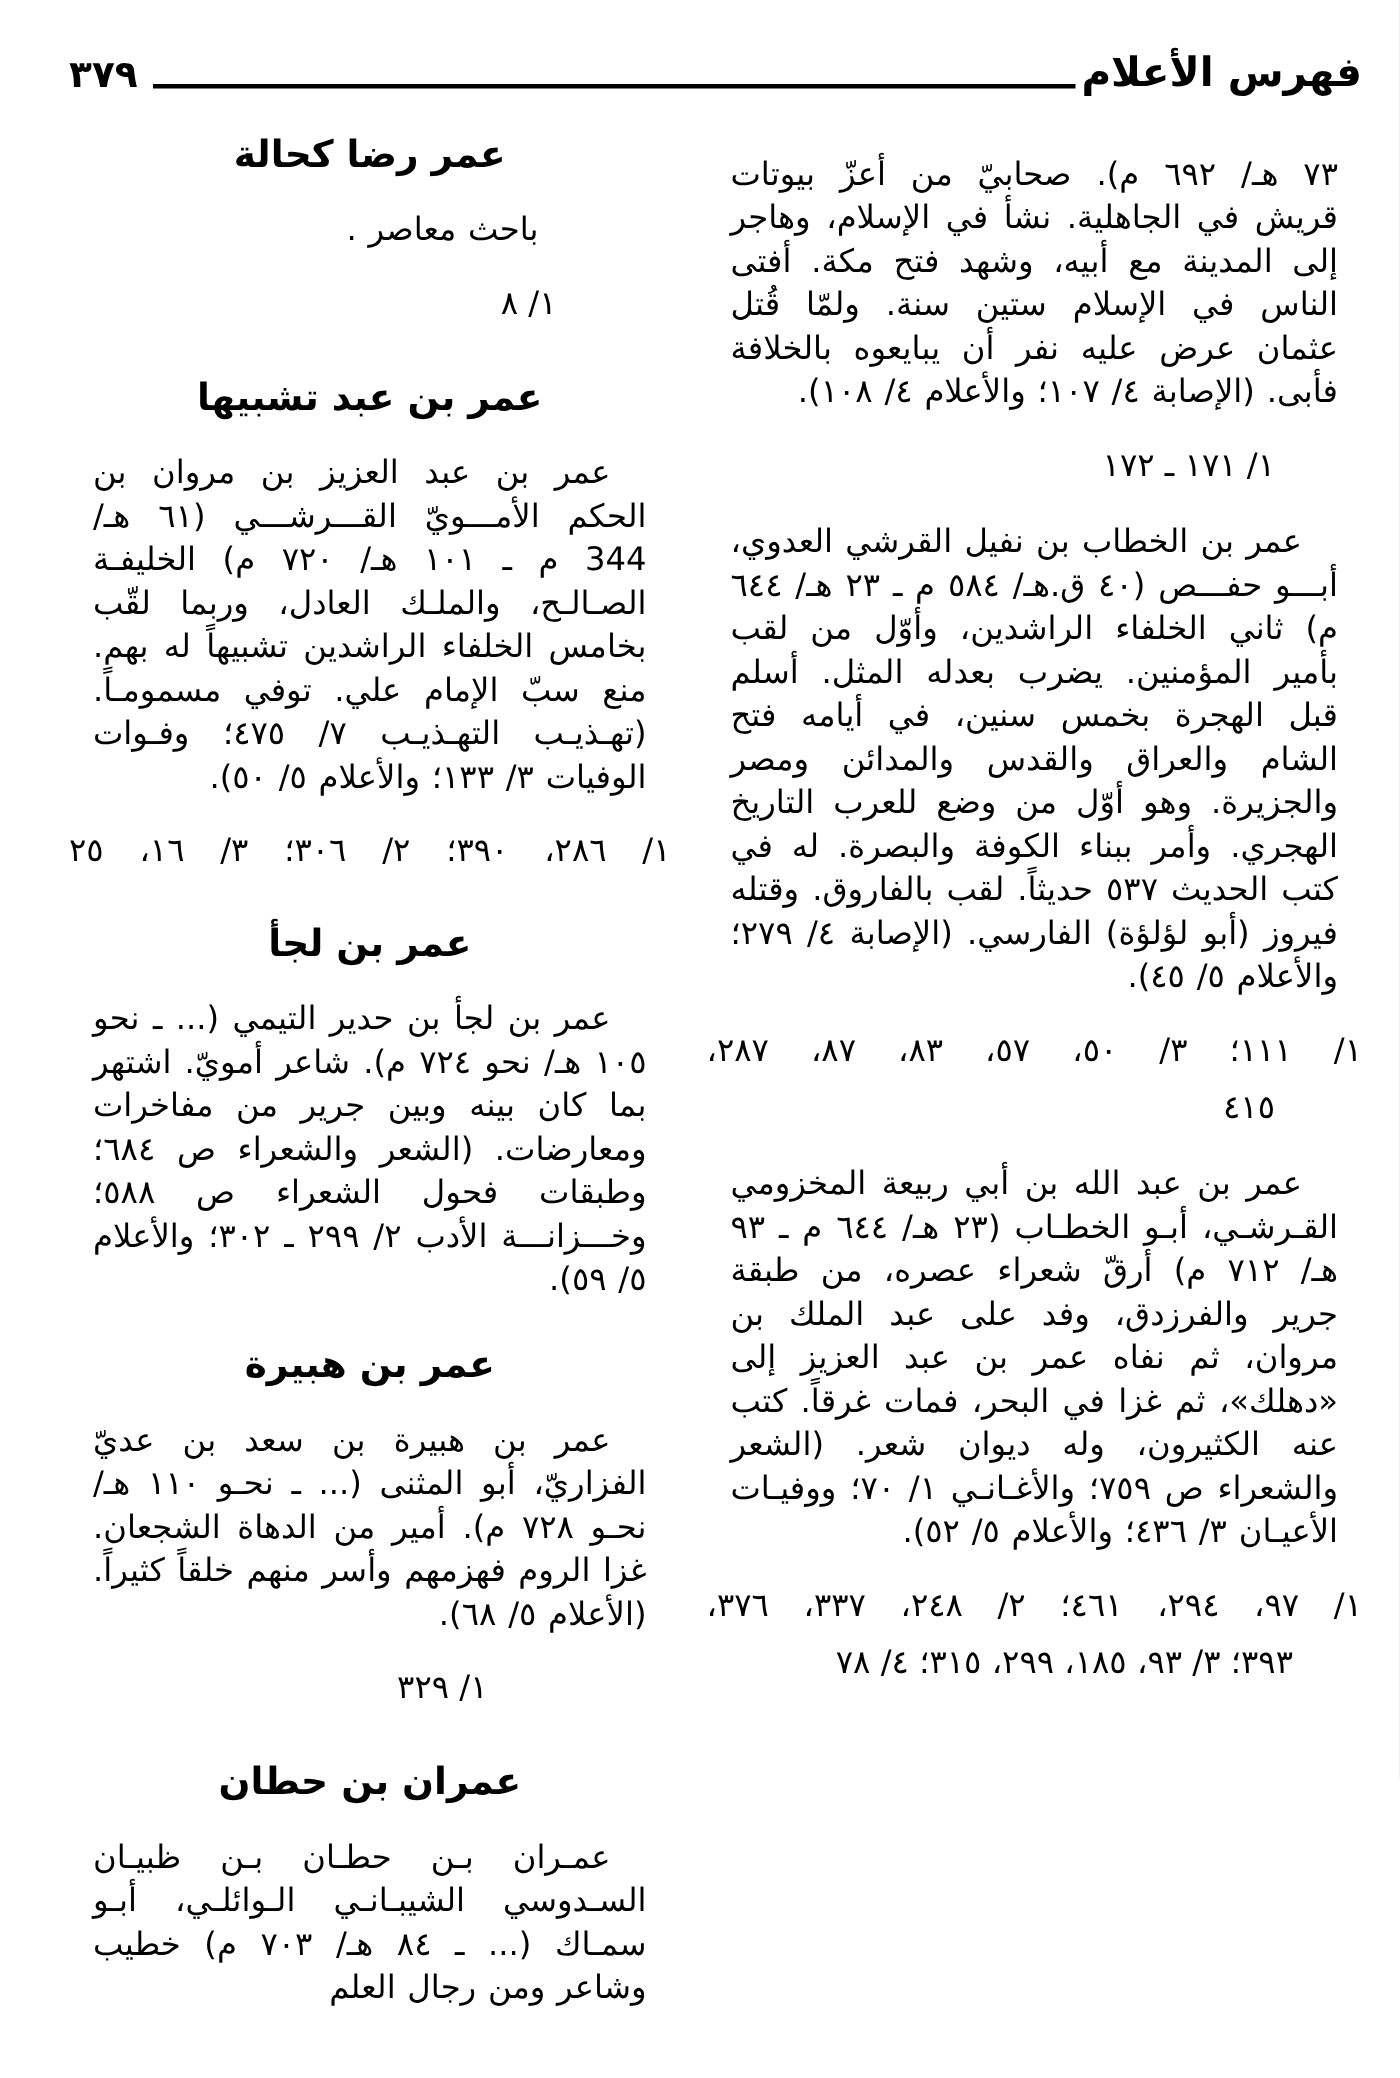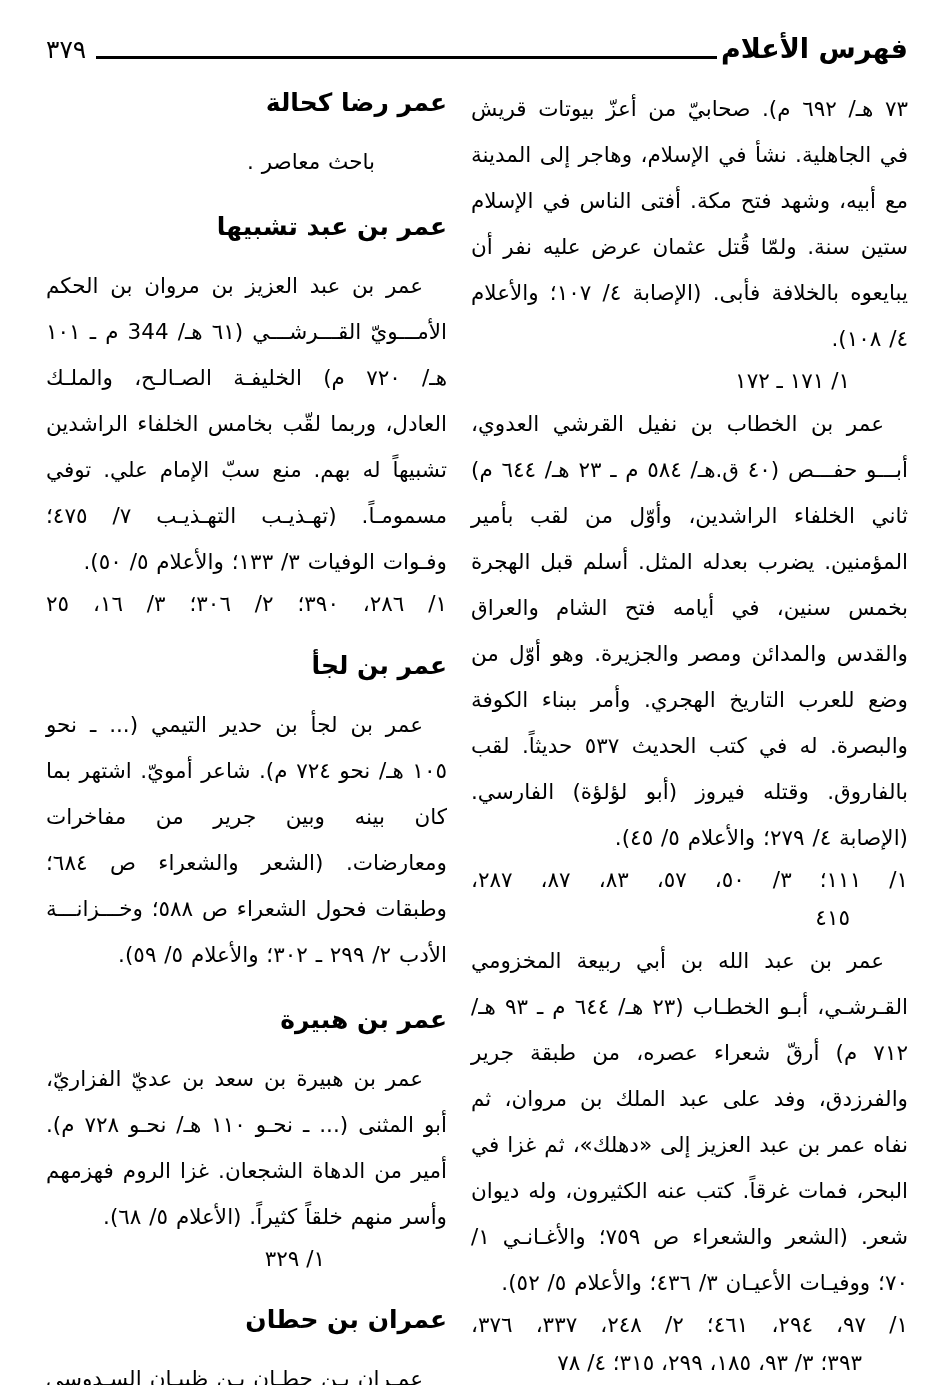--- a/index.html
+++ b/index.html
@@ -5,35 +5,35 @@
   html,body{margin:0;padding:0;background:#e8e8e8;}
   .page{
     width:933px;height:1385px;margin:0 auto;background:#ffffff;color:#000;
     font-family:"DejaVu Sans",sans-serif;direction:rtl;overflow:hidden;
     box-sizing:border-box;padding:22px 25px 10px 46px;
   }
   
   .page-header{display:flex;align-items:flex-end;direction:rtl;height:40px;}
   .header-title{font-size:27px;font-weight:bold;line-height:1;white-space:nowrap;}
   .header-rule{flex:1 1 auto;border-bottom:3.5px solid #000;margin:0 4px 3px 10px;height:0;}
-  .header-page-number{font-size:25px;font-weight:normal;line-height:1;white-space:nowrap;text-align:center;}
+  .header-page-number{font-size:25px;font-weight:bold;line-height:1;white-space:nowrap;text-align:center;}
   
   .columns{display:flex;direction:rtl;gap:24px;margin-top:24px;}
   .col{box-sizing:border-box;}
   .col-first{flex:0 0 437px;}   
   .col-second{flex:1 1 auto;}   
   
   .entry{margin:0;}
   .entry-heading{
-    font-weight:bold;font-size:25px;line-height:30px;
+    text-align:center;font-weight:bold;font-size:25px;line-height:30px;
     margin:27px 0 21px 0;
   }
   .col > .entry:first-child .entry-heading{margin-top:2px;}
   .entry-body{
-    font-size:21.5px;line-height:46px;text-align:justify;margin:0;
+    font-size:21.5px;line-height:29px;text-align:justify;margin:16px;
     text-indent:24px;word-spacing:1px;
   }
   .no-indent{text-indent:0;}
   .body-short{text-align:right;text-indent:0;padding-left:0;padding-right:72px;}
   .ref{font-size:21.5px;line-height:38.5px;}
   .ref-spread{text-align:justify;text-align-last:justify;}
   .ref-right{text-align:right;}
   .ind-sm{padding-right:46px;}
   .ind-md{padding-right:58px;}
   .ind-lg{padding-right:76px;}
@@ -71,20 +71,21 @@
         <div class="ref ref-right ind-sm">٣٩٣؛ ٣/ ٩٣، ١٨٥، ٢٩٩، ٣١٥؛ ٤/ ٧٨</div>
       </section>
 
     </div>
 
     <div class="col col-second">
 
       <section class="entry">
         <h2 class="entry-heading">عمر رضا كحالة</h2>
         <p class="entry-body body-short">باحث معاصر .</p>
+        <div class="ref ref-right ind-lg">١/ ٨</div>
       </section>
 
       <section class="entry">
         <h2 class="entry-heading">عمر بن عبد تشبيها</h2>
         <p class="entry-body">عمر بن عبد العزيز بن مروان بن الحكم الأمـــويّ القـــرشـــي (٦١ هـ/ 344 م ـ ١٠١ هـ/ ٧٢٠ م) الخليفـة الصـالـح، والملـك العادل، وربما لقّب بخامس الخلفاء الراشدين تشبيهاً له بهم. منع سبّ الإمام علي. توفي مسمومـاً. (تهـذيـب التهـذيـب ٧/ ٤٧٥؛ وفـوات الوفيات ٣/ ١٣٣؛ والأعلام ٥/ ٥٠).</p>
         <div class="ref ref-spread">١/ ٢٨٦، ٣٩٠؛ ٢/ ٣٠٦؛ ٣/ ١٦، ٢٥</div>
       </section>
 
       <section class="entry">
         <h2 class="entry-heading">عمر بن لجأ</h2>

